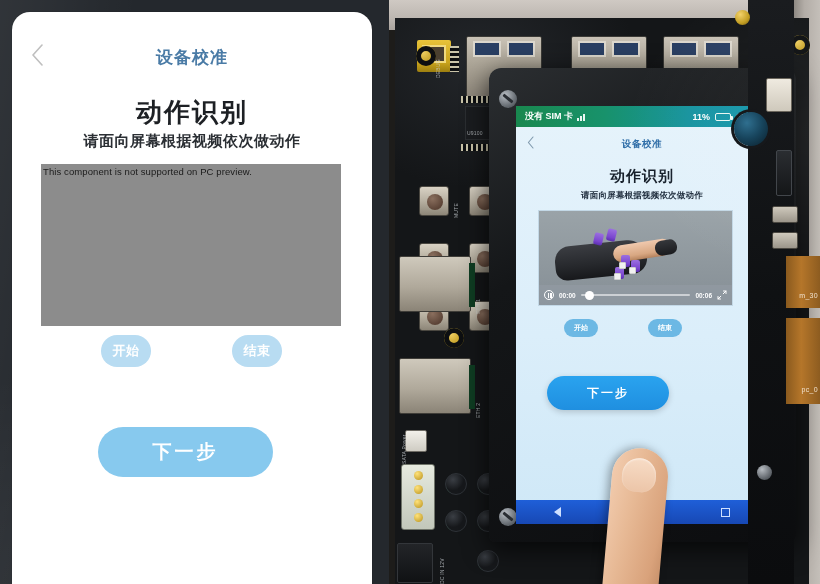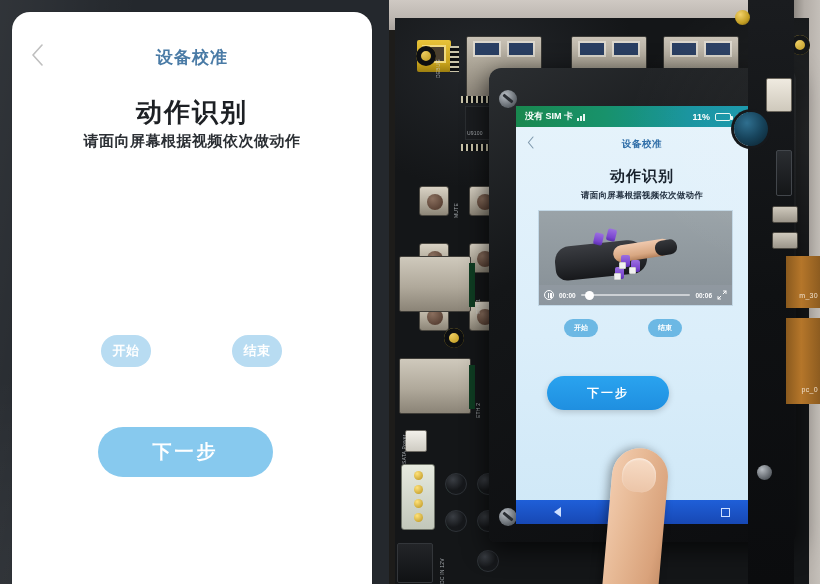--- a/index.html
+++ b/index.html
@@ -493,20 +493,23 @@
           </svg>
         </span>
       </div>
 
       <div class="pv-nav-title">设备校准</div>
 
       <div class="pv-h1">动作识别</div>
 
       <div class="pv-sub">请面向屏幕根据视频依次做动作</div>
 
+      <div class="pv-video-ph">
+        <div class="pv-video-ph-text">This component is not supported on PC preview.</div>
+      </div>
 
       <div class="pv-pill start">开始</div>
       <div class="pv-pill stop">结束</div>
 
       <div class="pv-next">下一步</div>
 
     </div>
   </div>
 
   <div class="photo">

